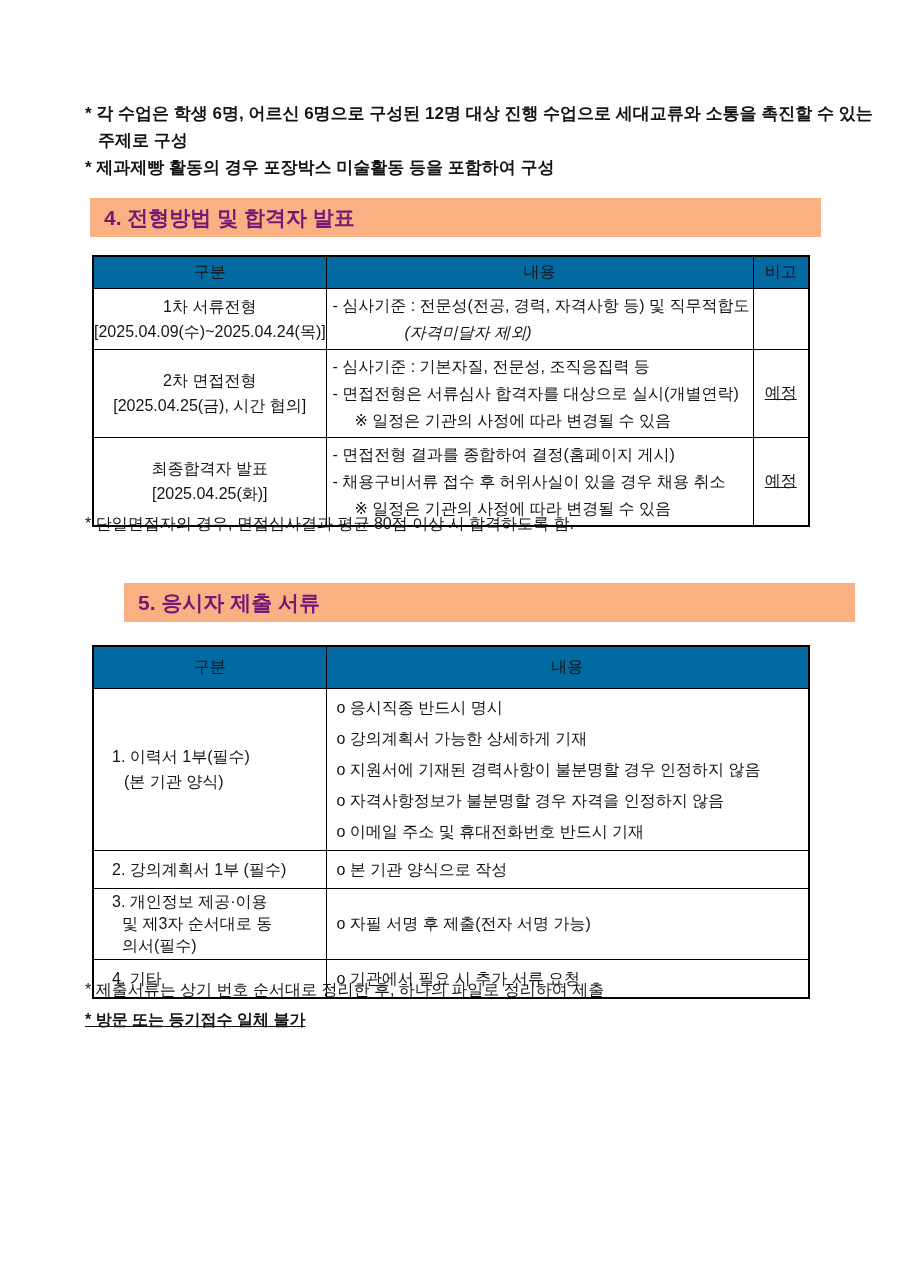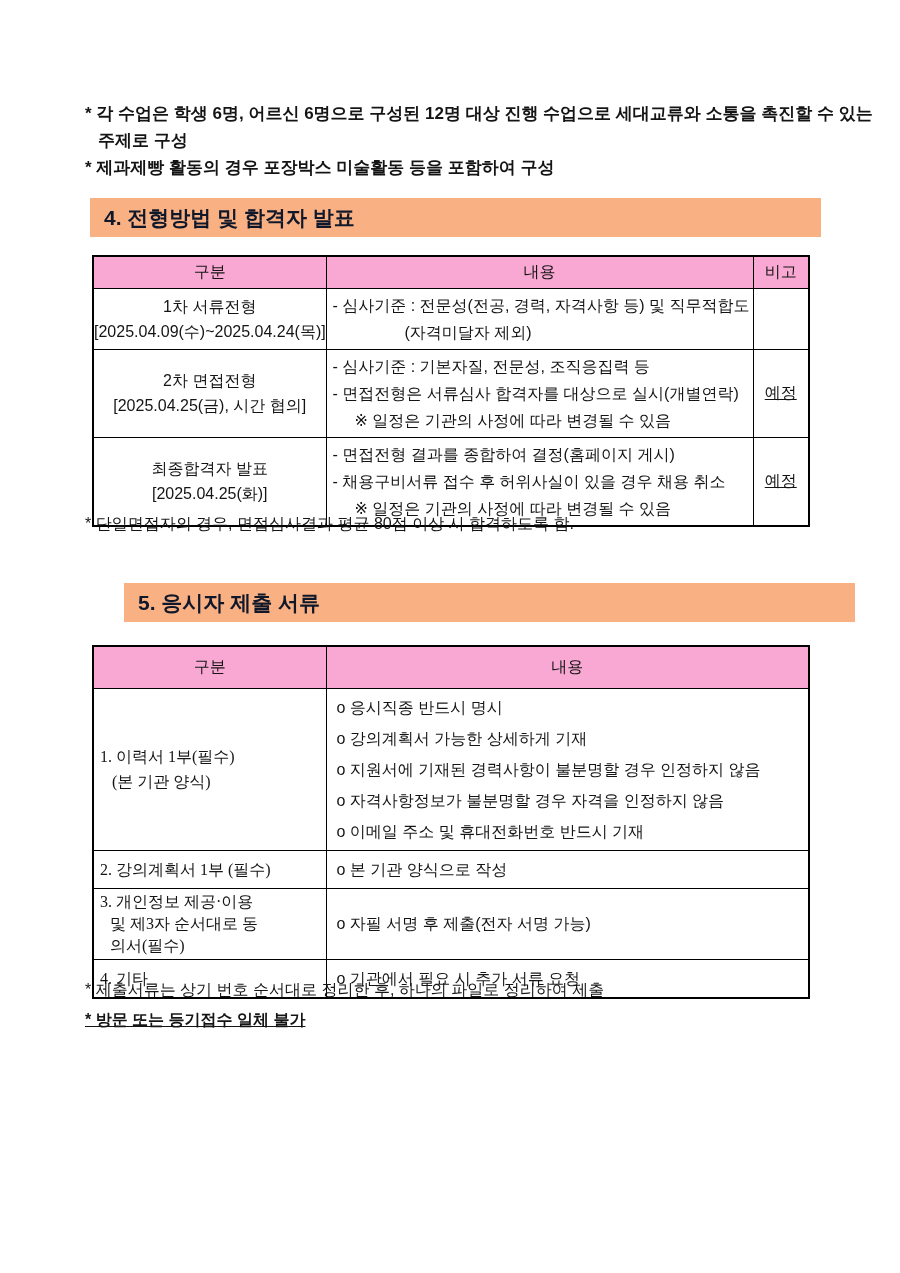--- a/index.html
+++ b/index.html
@@ -7,44 +7,44 @@
   body { font-family: "Liberation Sans", "DejaVu Sans", sans-serif; color: #141414; }
   .page { position: relative; width: 900px; height: 1273px; background: #ffffff; }
 
   
   .intro { position: absolute; left: 85px; top: 100px; width: 770px;
            font-size: 17px; font-weight: bold; line-height: 27px; white-space: nowrap; }
   .intro .cont { padding-left: 13px; }
 
   
   .secbar { position: absolute; left: 90px; width: 731px; height: 39px;
-            background: #F9B083; color: #0f172a; font-size: 21px; font-weight: bold;
+            background: #F9B083; color: #701a75; font-size: 21px; font-weight: bold;
             line-height: 39px; padding-left: 14px; white-space: nowrap; }
   .secbar.s4 { top: 198px; }
   .secbar.s5 { top: 583px; margin-left: 34px; }
 
   
   table { border-collapse: collapse; table-layout: fixed; position: absolute; left: 92px;
           font-size: 16px; }
   td, th { border: 1px solid #000; vertical-align: middle; overflow: hidden; }
   table { border: 2px solid #000; }
-  th { background: #f9a8d4; font-weight: normal; text-align: center; }
+  th { background: #0369a1; font-weight: normal; text-align: center; }
 
   .t1 { top: 255px; width: 716px; }
   .t1 th { height: 32px; }
   .t1 .cat { text-align: center; line-height: 25px; white-space: nowrap; }
   .t1 .content { padding: 3px 4px 3px 6px; }
   .t1 .content div { line-height: 27px; white-space: nowrap; }
-  .t1 .content .ind { padding-left: 72px; }
+  .t1 .content .ind { padding-left: 72px; font-style: italic; }
   .t1 .content .sub { padding-left: 6px; margin-left: 16px; }
   .t1 .remark { text-align: center; text-decoration: underline; }
 
   .t2 { top: 645px; width: 716px; }
   .t2 th { height: 42px; }
-  .t2 .cat { padding: 2px 4px 2px 6px; white-space: nowrap; font-family: Liberation Serif, serif; }
+  .t2 .cat { padding: 2px 4px 2px 18px; white-space: nowrap; }
   .t2 .cat div { line-height: 25px; }
   .t2 .cat .ind { padding-left: 12px; }
   .t2 .cat.tight div { line-height: 22px; }
   .t2 .cat.tight .ind { padding-left: 10px; }
   .t2 .content { padding: 3px 4px 3px 10px; }
   .t2 .content div { line-height: 31px; white-space: nowrap; }
 
   
   .fnote { position: absolute; left: 85px; font-size: 16px; white-space: nowrap; }
   .fnote.after-t1 { top: 514px; }

